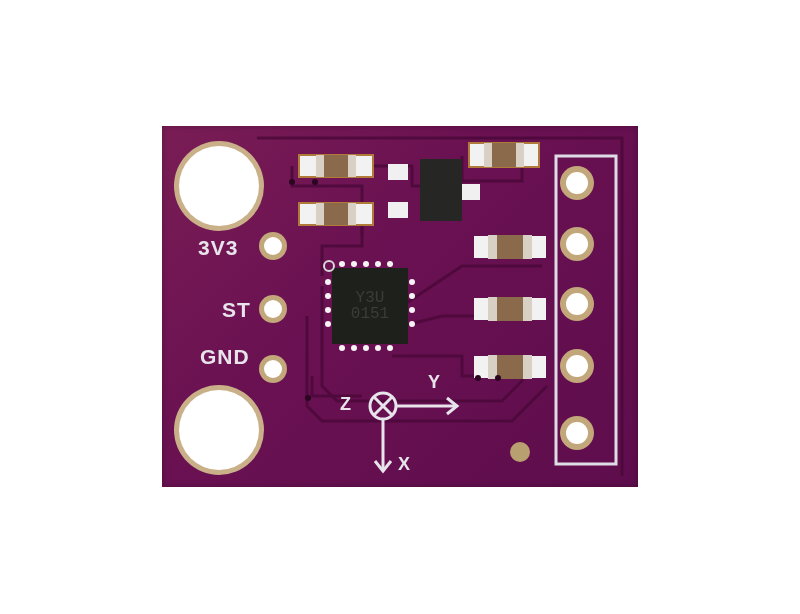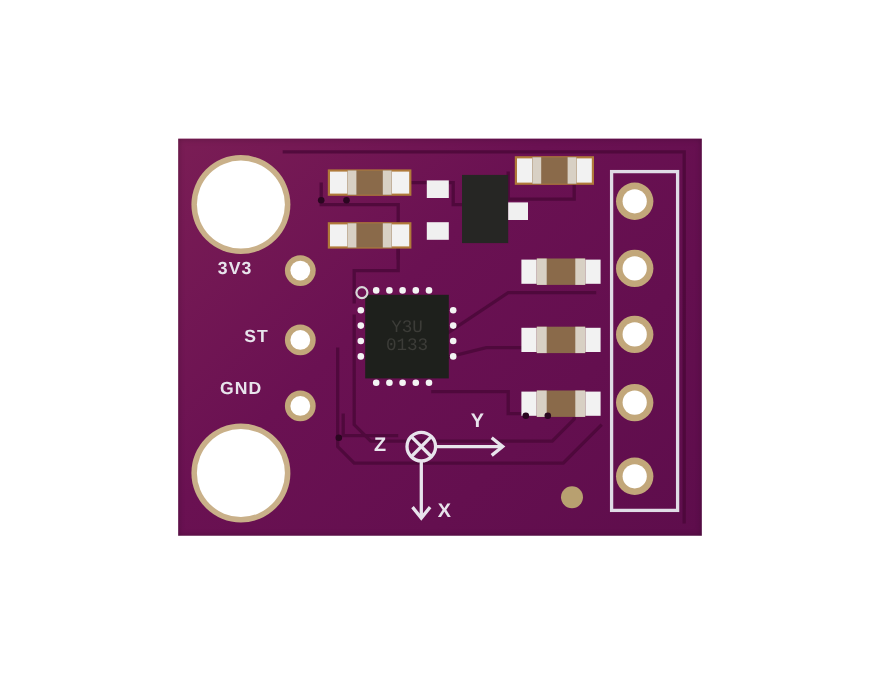--- a/index.html
+++ b/index.html
@@ -1,20 +1,20 @@
 <!DOCTYPE html>
 <html><head>
 <meta charset="utf-8">
 <style>
   html,body{margin:0;padding:0;background:#ffffff;}
   body{width:800px;height:614px;position:relative;overflow:hidden;font-family:"Liberation Sans",sans-serif;}
   .board{position:absolute;left:162px;top:126px;width:476px;height:361px;
     background:linear-gradient(135deg,#7a1d55 0%,#6a1152 40%,#5e0d4c 100%);box-shadow:inset 0 0 6px rgba(0,0,0,.25);}
   .board svg{position:absolute;left:0;top:0;}
-  .silk{position:absolute;color:#e8e4ec;font-weight:bold;font-size:16px;letter-spacing:1px;}
+  .silk{position:absolute;color:#e8e4ec;font-weight:bold;font-size:21px;letter-spacing:1px;}
   .chip-text{position:absolute;color:#3c3c38;font-family:"Liberation Mono",monospace;font-size:16px;line-height:16px;text-align:center;}
 </style>
 </head>
 <body>
 
 <div class="board">
   <svg width="476" height="361" viewBox="0 0 476 361">
 
     <g fill="none" stroke="#4a0838" stroke-width="3" opacity="0.8">
       <path d="M95 12 H460 V350"></path>
@@ -163,19 +163,19 @@
       <polyline points="213,335 221,345 229,335"></polyline>
     </g>
   </svg>
 
   <div class="silk" style="left:36px;top:110px;">3V3</div>
   <div class="silk" style="left:60px;top:172px;">ST</div>
   <div class="silk" style="left:38px;top:219px;">GND</div>
 
   <div class="chip-text" style="left:170px;top:164px;width:76px;">
     <div>Y3U</div>
-    <div>0133</div>
+    <div>0151</div>
   </div>
 
   <div class="silk" style="left:178px;top:268px;font-size:18px;">Z</div>
   <div class="silk" style="left:266px;top:246px;font-size:18px;">Y</div>
   <div class="silk" style="left:236px;top:328px;font-size:18px;">X</div>
 </div>
 
 </body></html>

